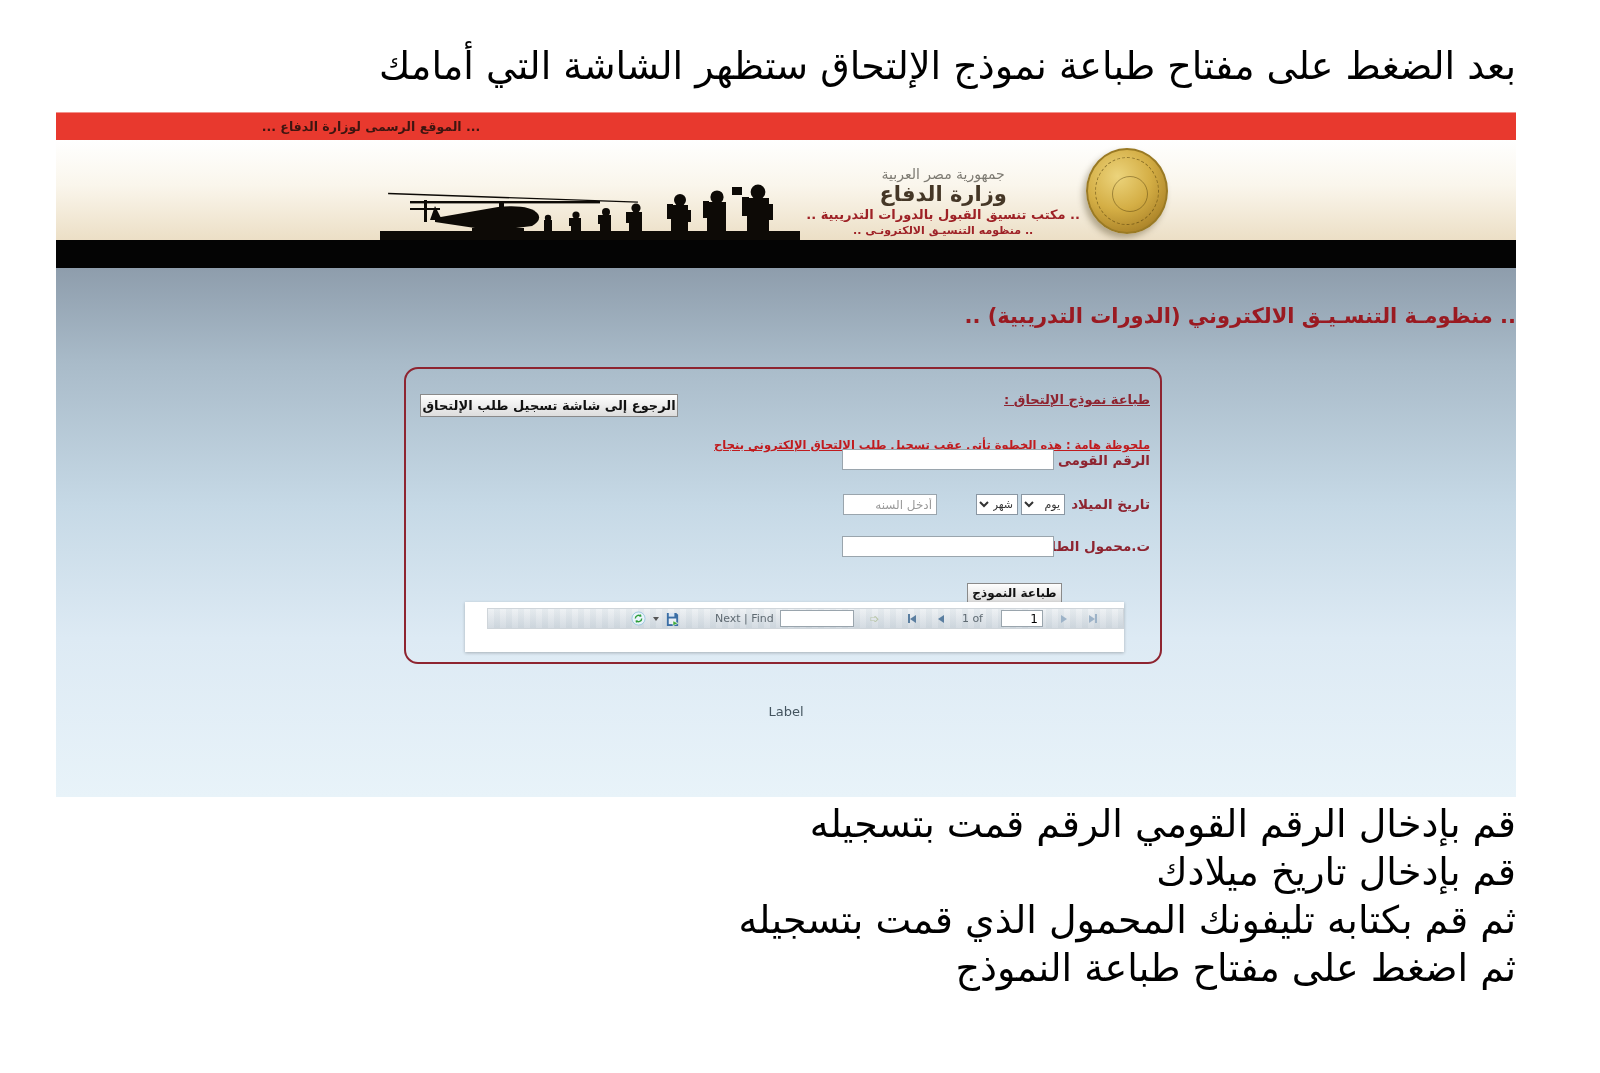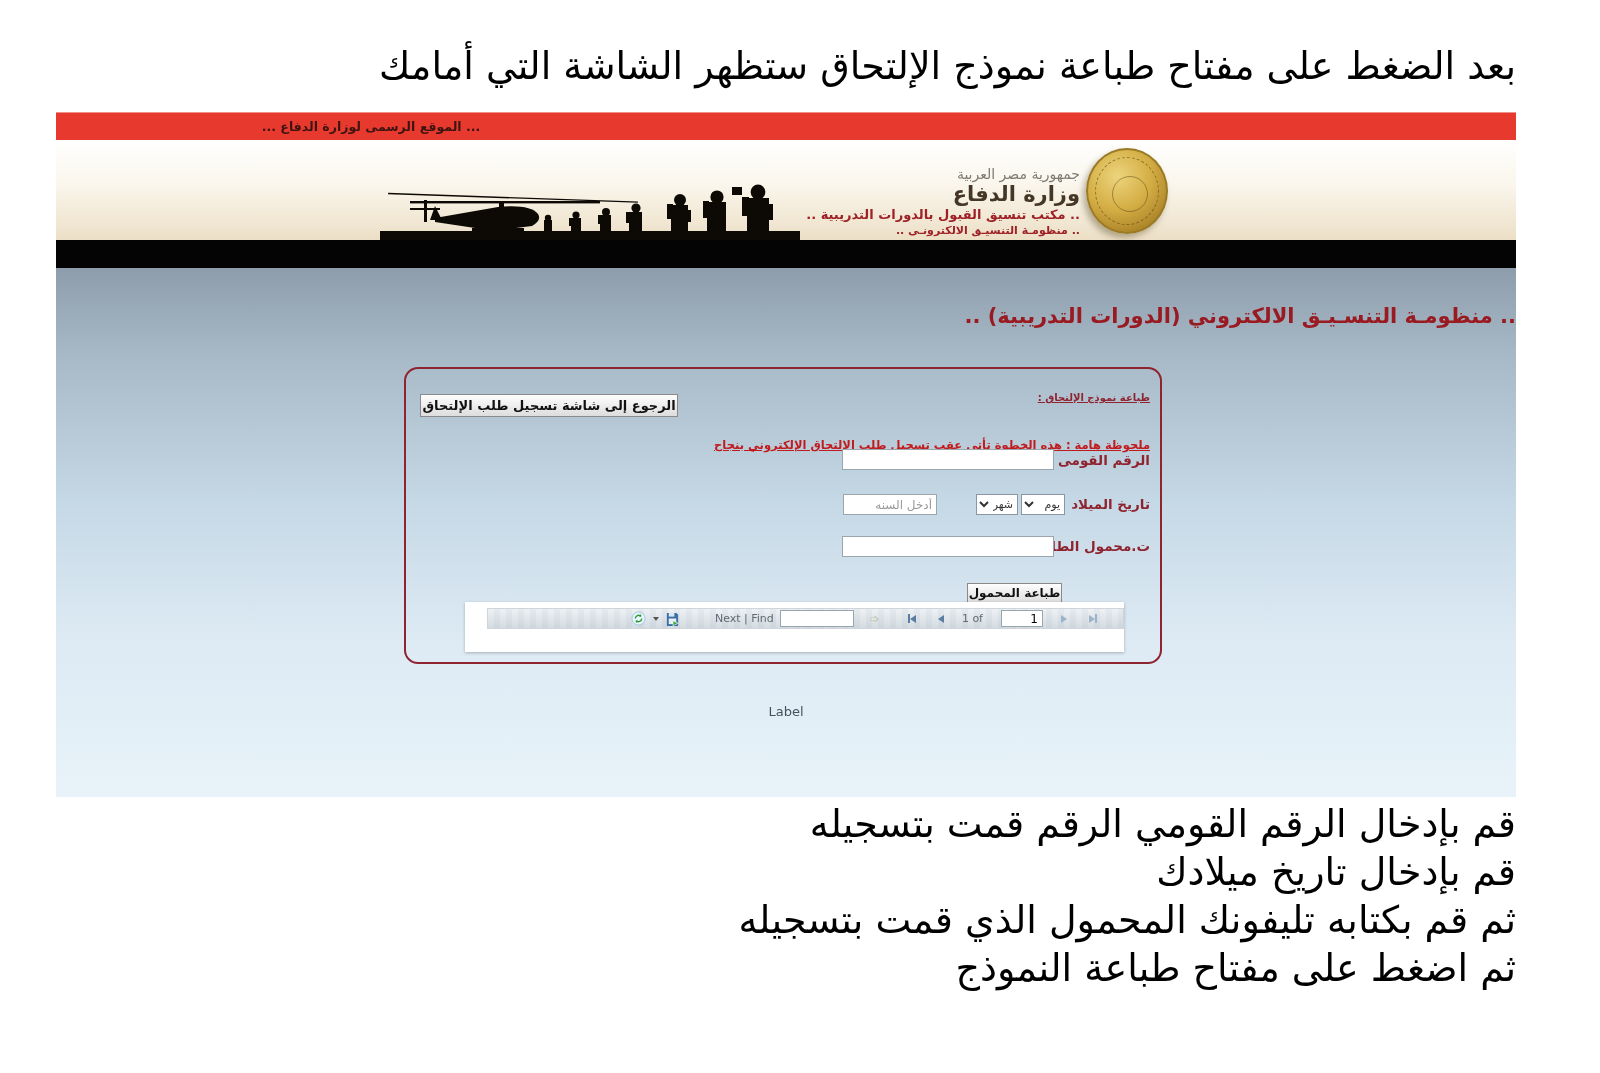--- a/index.html
+++ b/index.html
@@ -18,21 +18,21 @@
   
   #ticker-bar { position:absolute; left:0; top:0; width:1460px; height:28px; background:#e8392e;
                 border-top:1px solid #f2928c; }
   #ticker-text { position:absolute; left:130px; top:0; width:370px; height:28px; line-height:28px;
                  text-align:center; direction:rtl; color:#3d1510; font-size:12.5px; font-weight:bold; }
 
   
   #header { position:absolute; left:0; top:28px; width:1460px; height:100px;
             background:linear-gradient(#ffffff 0%, #faf6ec 45%, #ecdfc6 100%); overflow:visible; }
   #heli { position:absolute; left:324px; bottom:0; width:420px; height:100px; }
-  #hdr-text { position:absolute; right:436px; top:26px; text-align:right; direction:rtl; }
+  #hdr-text { position:absolute; right:436px; top:26px; text-align:center; direction:rtl; }
   .hdr-country { color:#7d7a72; font-size:14px; }
   .hdr-ministry { color:#453727; font-size:21px; font-weight:bold; line-height:24px; }
   .hdr-office { color:#9e2126; font-size:13px; font-weight:bold; line-height:17px; }
   .hdr-system { color:#9e2126; font-size:11px; font-weight:bold; line-height:15px; }
   #seal { position:absolute; left:1030px; top:8px; width:82px; height:86px; border-radius:50%;
           background:radial-gradient(circle at 38% 32%, #ecd47c 0%, #d4ae45 45%, #b1892c 75%, #8a691e 100%);
           border:2px solid #9a7a24; box-shadow:-3px 4px 6px rgba(60,45,10,.35); }
   #seal::before { content:""; position:absolute; left:7px; top:7px; right:7px; bottom:7px;
                   border-radius:50%; border:1px dashed rgba(80,60,10,.55); }
   #seal::after { content:""; position:absolute; left:24px; top:26px; width:34px; height:34px;
@@ -47,21 +47,21 @@
   #page-title { position:absolute; left:0; top:36px; width:1460px; text-align:right; direction:rtl;
                 color:#9a1a21; font-size:21px; font-weight:bold; }
 
   
   #form-box { position:absolute; left:348px; top:99px; width:758px; height:297px;
               border:2px solid #8e2430; border-radius:14px; }
   .btn { background:linear-gradient(#fefefe, #ececec 55%, #dddddd); border:1px solid #8a8a8a;
          color:#111; font-weight:bold; direction:rtl; cursor:pointer; font-family:"DejaVu Sans", sans-serif; }
   #back-btn { position:absolute; left:14px; top:25px; width:258px; height:23px; font-size:13px; }
   #form-heading { position:absolute; right:10px; top:23px; direction:rtl; color:#8e2430;
-                  font-size:10px; font-weight:bold; text-decoration:underline; }
+                  font-size:13px; font-weight:bold; text-decoration:underline; }
   #form-note { position:absolute; right:10px; top:49px; direction:rtl; color:#c11b1e;
                font-size:11.5px; font-weight:bold; text-decoration:underline;margin-top:20px; }
   .fld-label { position:absolute; right:10px; direction:rtl; color:#8e2430; font-size:13.5px; font-weight:bold; }
   .txt { position:absolute; background:#fff; border:1px solid #9aa5ad; height:21px;
          font-size:12px; padding:0 4px; font-family:"DejaVu Sans", sans-serif; }
   .dd { position:absolute; height:21px; font-size:11px; direction:rtl; border:1px solid #8a97a3;
         background:#fff; color:#333; font-family:"DejaVu Sans", sans-serif; }
   #year-input { direction:rtl; }
   #year-input::placeholder { color:#9a9a9a; }
   #print-btn { position:absolute; left:561px; top:214px; width:95px; height:20px; font-size:12px; }
@@ -141,21 +141,21 @@
           <rect x="367" y="58" width="22" height="34"></rect>
           <rect x="362" y="57" width="7" height="19"></rect>
           <rect x="387" y="64" width="6" height="16"></rect>
         <rect x="352" y="47" width="10" height="8"></rect>
       </g>
     </svg>
     <div id="hdr-text">
       <div class="hdr-country">جمهورية مصر العربية</div>
       <div class="hdr-ministry">وزارة الدفاع</div>
       <div class="hdr-office">.. مكتب تنسيق القبول بالدورات التدريبية ..</div>
-      <div class="hdr-system">.. منظومـة التنسيـق الالكترونـى ..</div>
+      <div class="hdr-system">.. منظومه التنسيـق الالكترونـى ..</div>
     </div>
     <div id="seal"></div>
   </div>
 
   <div id="black-bar"></div>
 
   <div id="content">
     <div id="page-title">.. منظومـة التنسـيـق الالكتروني (الدورات التدريبية) ..</div>
 
     <div id="form-box">
@@ -171,21 +171,21 @@
         <option>يوم</option>
       </select>
       <select class="dd" style="left:570px; top:125px; width:42px;">
         <option>شهر</option>
       </select>
       <input id="year-input" class="txt" style="left: 437px; top: 125px; width: 94px;" type="text" placeholder="أدخل السنه">
 
       <span class="fld-label" style="top:169px;">ت.محمول الطالب :</span>
       <input class="txt" style="left: 436px; top: 167px; width: 212px;" type="text">
 
-      <button id="print-btn" class="btn">طباعة المحمول</button>
+      <button id="print-btn" class="btn">طباعة النموذج</button>
 
       <div id="report">
         <div id="rv-toolbar">
           <span class="tb-icon">
             <svg width="15" height="15" viewBox="0 0 16 16">
               <circle cx="8" cy="8" r="7" fill="#eaf4fb" stroke="#9ec7e0"></circle>
               <path d="M4.6 8a3.4 3.4 0 0 1 5.8-2.4" fill="none" stroke="#2e9e3a" stroke-width="1.5"></path>
               <path d="M10.6 3.2l.6 2.8-2.8-.5z" fill="#2e9e3a"></path>
               <path d="M11.4 8a3.4 3.4 0 0 1-5.8 2.4" fill="none" stroke="#2e9e3a" stroke-width="1.5"></path>
               <path d="M5.4 12.8l-.6-2.8 2.8.5z" fill="#2e9e3a"></path>

